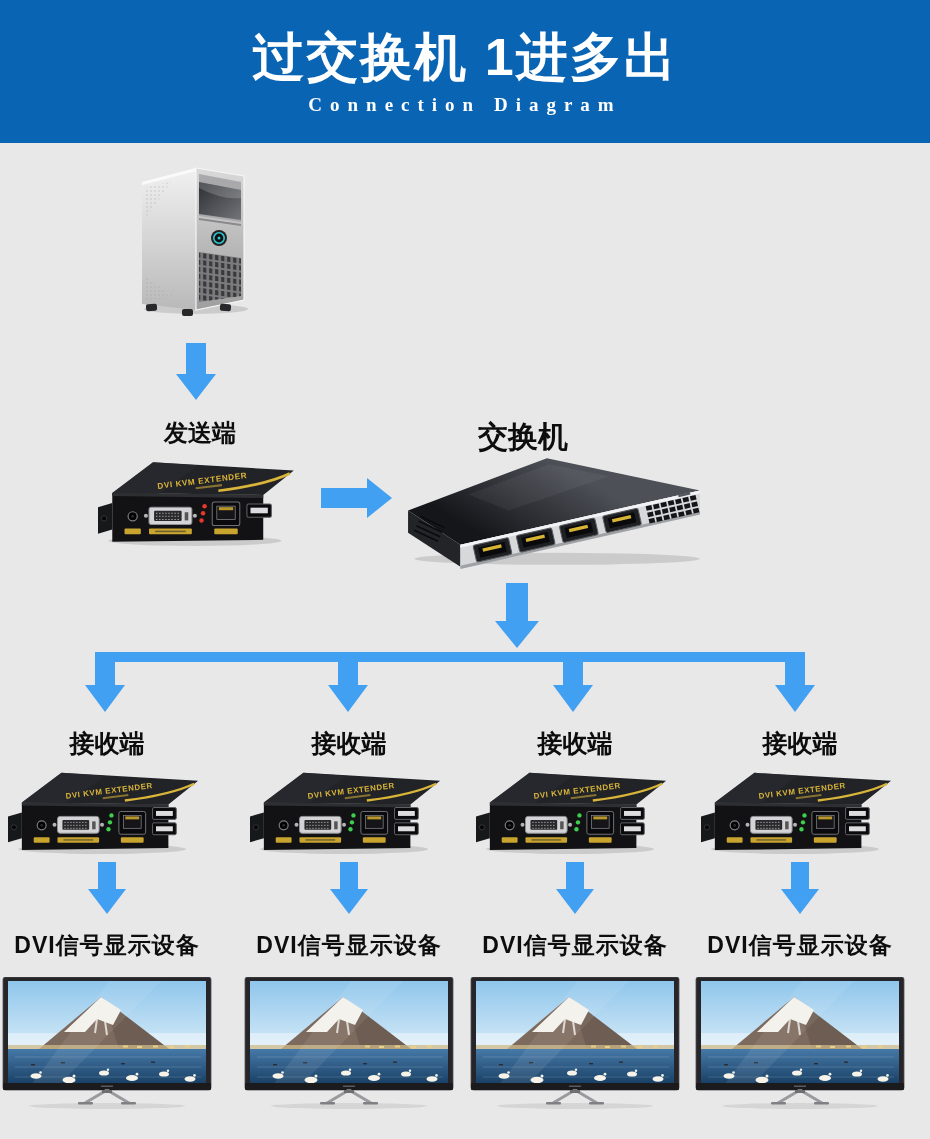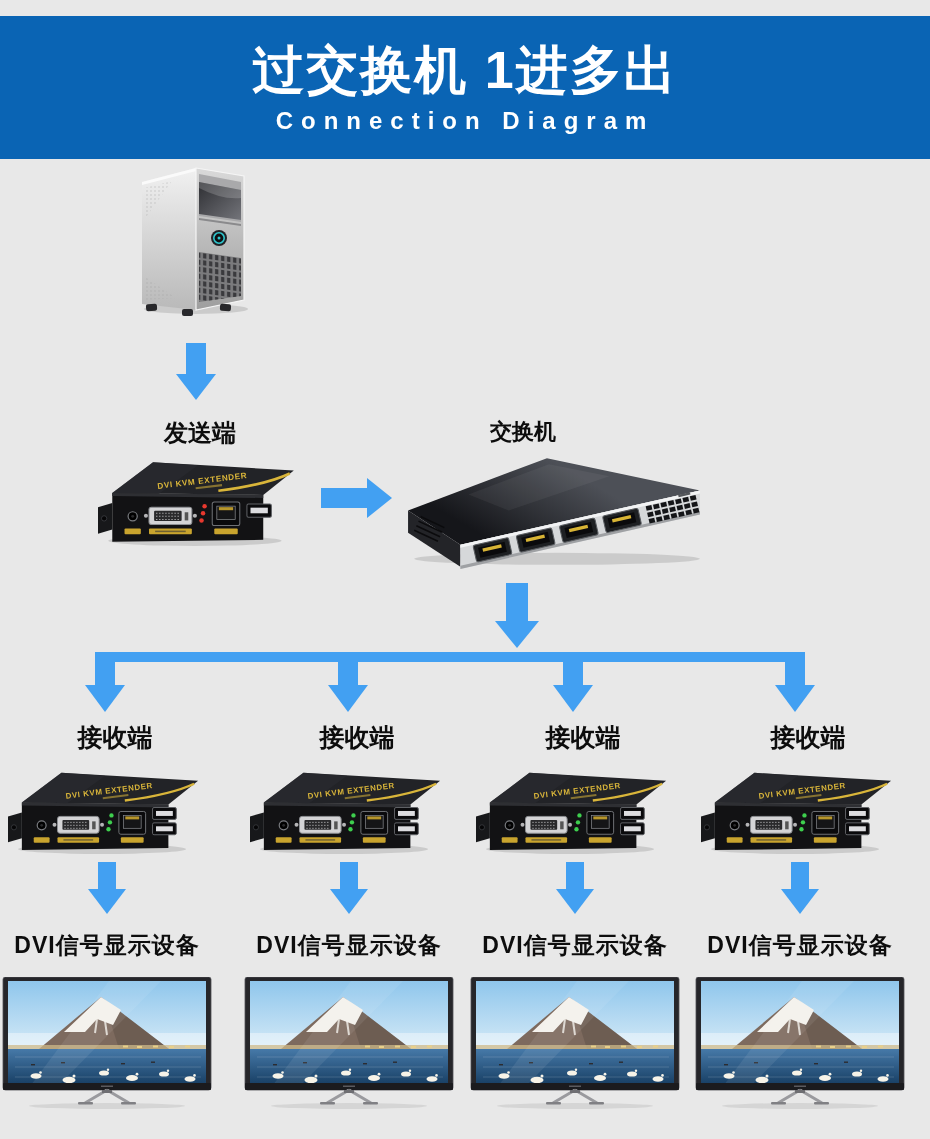--- a/index.html
+++ b/index.html
@@ -3,42 +3,42 @@
 <meta charset="utf-8">
 <style>
   html,body{margin:0;padding:0;background:#cfcfcf;}
   .page{
     position:relative;width:930px;height:1139px;overflow:hidden;
     background:var(--bg,#e8e8e8);
     font-family:"Liberation Sans","DejaVu Sans",sans-serif;
   }
   
   .banner{
-    position:absolute;left:0;top:16px;width:100%;height:143px;
+    position:absolute;left:0;top:0;width:100%;height:143px;
     background:var(--header-bg,#0a64b4);
     display:flex;flex-direction:column;align-items:center;justify-content:center;
     gap:11px;box-sizing:border-box;padding-top:4px;
   }
   .banner h1{margin:0;color:var(--header-text,#fff);font-size:52px;line-height:1.0;
     font-weight:700;letter-spacing:2px;}
-  .banner .sub{color:var(--header-text,#fff);font-size:24px;font-weight:700;letter-spacing:8px;}
+  .banner .sub{color:var(--header-text,#fff);font-size:19px;font-weight:700;letter-spacing:8px;font-family:Liberation Serif, serif;}
   
   .lbl{position:absolute;font-weight:700;color:var(--label,#0d0d0d);white-space:nowrap;}
   #src-label{left:264px;top:243px;font-size:24px;}
   #sender-label{left:200px;top:417px;font-size:24px;transform:translateX(-50%);}
-  #switch-label{left:523px;top:417px;font-size:22px;transform:translateX(-50%);}
+  #switch-label{left:523px;top:417px;font-size:30px;transform:translateX(-50%);}
   
   .shaft{position:absolute;background:var(--arrow,#42a0f2);}
   .head-down{position:absolute;width:0;height:0;border-style:solid;
     border-color:var(--arrow,#42a0f2) transparent transparent transparent;}
   .head-right{position:absolute;width:0;height:0;border-style:solid;
     border-color:transparent transparent transparent var(--arrow,#42a0f2);}
   
   .col{position:absolute;top:715px;width:230px;height:424px;}
-  .col .rx-lbl{top:6px;left:50%;transform:translateX(-50%);font-size:25px;margin-left:8px;}
+  .col .rx-lbl{top:12px;left:50%;transform:translateX(-50%);font-size:25px;}
   .col .disp-lbl{top:215px;left:50%;transform:translateX(-50%);font-size:23px;letter-spacing:1px;}
   .col .rx-dev{position:absolute;top:44px;left:50%;transform:translateX(-50%);}
   .col .tv{position:absolute;top:262px;left:50%;transform:translateX(-50%);}
   .col .col-shaft{left:50%;top:147px;width:18px;height:27px;margin-left:-9px;}
   .col .col-head{left:50%;top:174px;margin-left:-19px;
     border-width:25px 19px 0 19px;}
   svg text{font-family:"Liberation Sans","DejaVu Sans",sans-serif;}
   .devsvg{position:absolute;}
 </style>
 </head>

